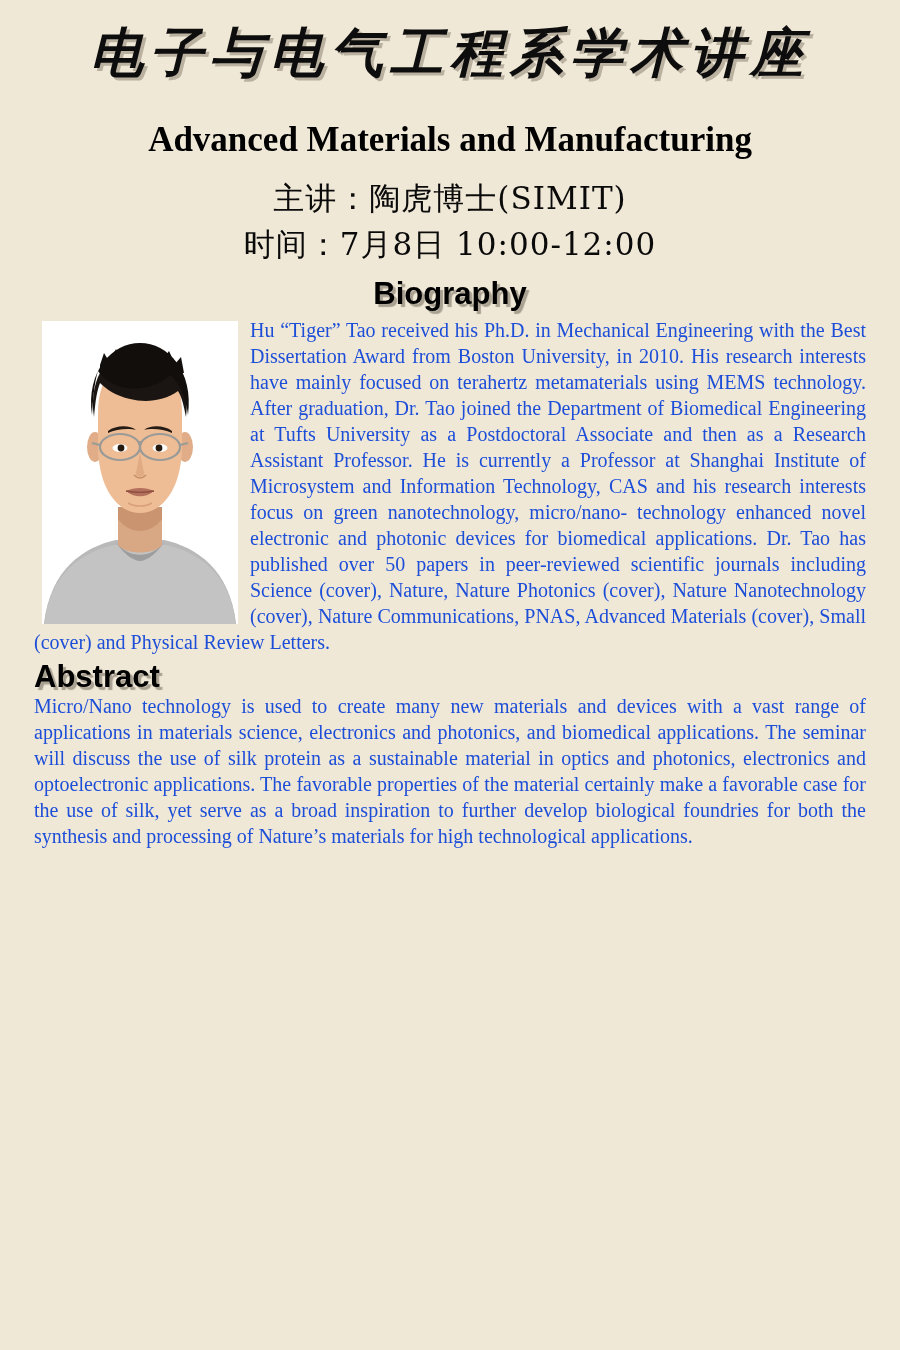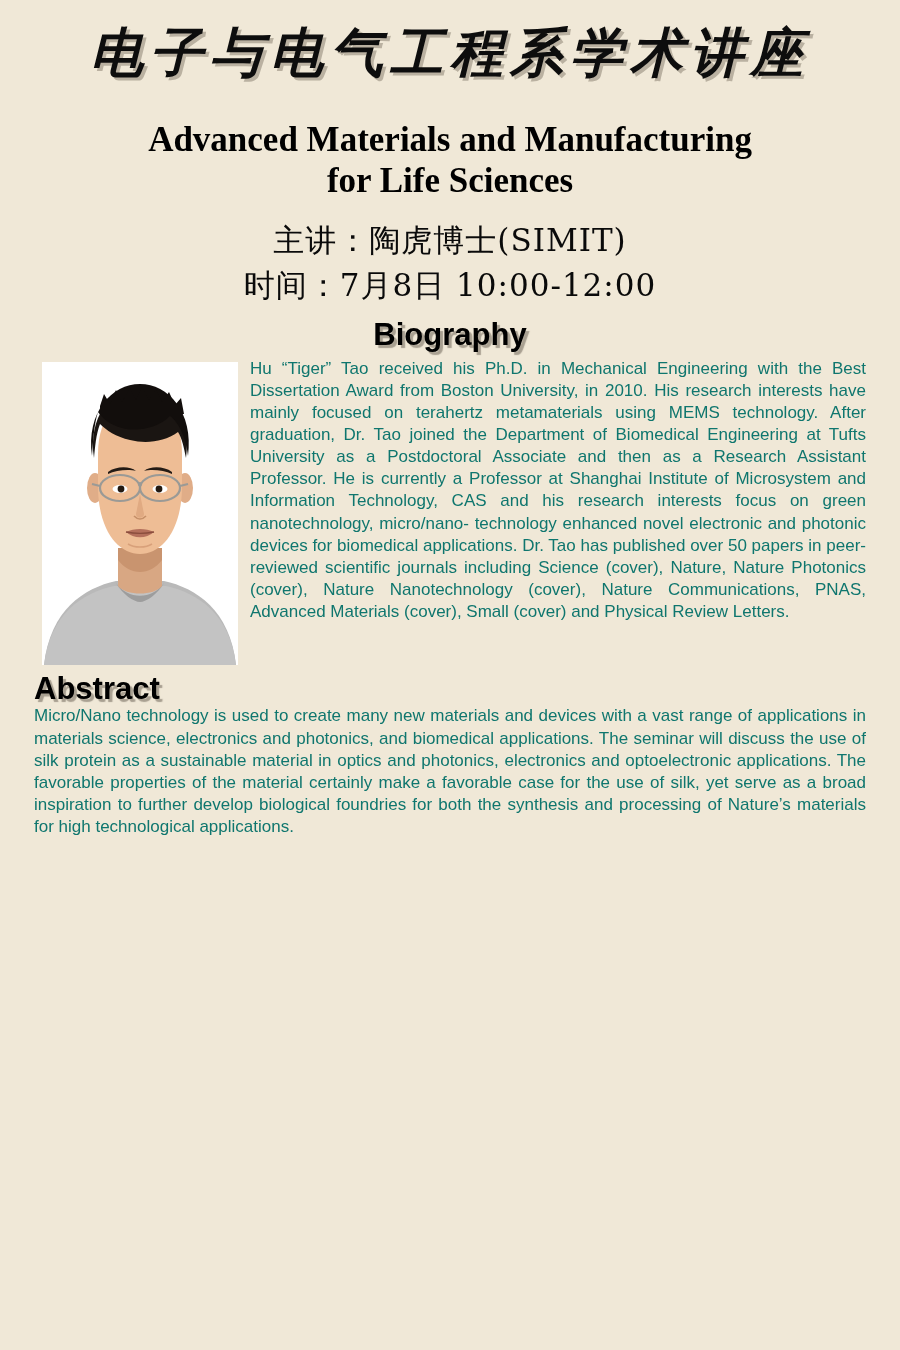--- a/index.html
+++ b/index.html
@@ -70,26 +70,26 @@
     font-size: 31px;
     color: #000000;
     text-shadow: 3px 3px 1px rgba(110,100,88,0.55);
     line-height: 1.05;
   }
   .sec-head.centered { text-align: center; margin-top: 10px; }
   .sec-head.left { text-align: left; margin-top: 6px; }
 
   
   .body-text {
-    font-family: Liberation Sans, sans-serif;
-    font-size: 17px;
+    font-family: Liberation Serif, serif;
+    font-size: 20px;
     line-height: 1.30;
     text-align: justify;
     text-justify: inter-word;
-    color: #0f766e;
+    color: #1d4ed8;
     margin: 0;
   }
 
   
   .photo {
     float: left;
     width: 196px;
     height: 303px;
     margin: 4px 12px 2px 8px;
     background: #ffffff;
@@ -105,21 +105,20 @@
 </style>
 </head>
 <body style="background: rgb(240, 232, 215);">
 
 <div class="poster">
 
   <div class="cn-title">电子与电气工程系学术讲座</div>
 
   <div class="en-title">
     <span class="line1">Advanced Materials and Manufacturing</span>
-    <span class="line2">for Life Sciences</span>
   </div>
 
   <div class="info-block">
     <span class="info-line">主讲：陶虎博士(SIMIT)</span>
     <span class="info-line">时间：7月8日  10:00-12:00</span>
   </div>
 
   <div class="sec-head centered">Biography</div>
 
   <div class="bio-wrap">

